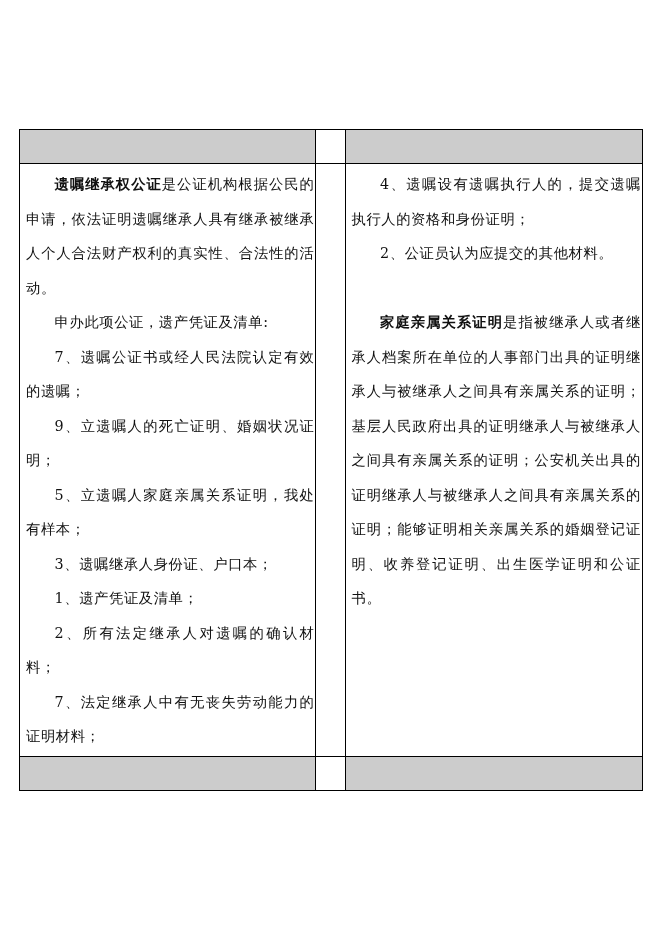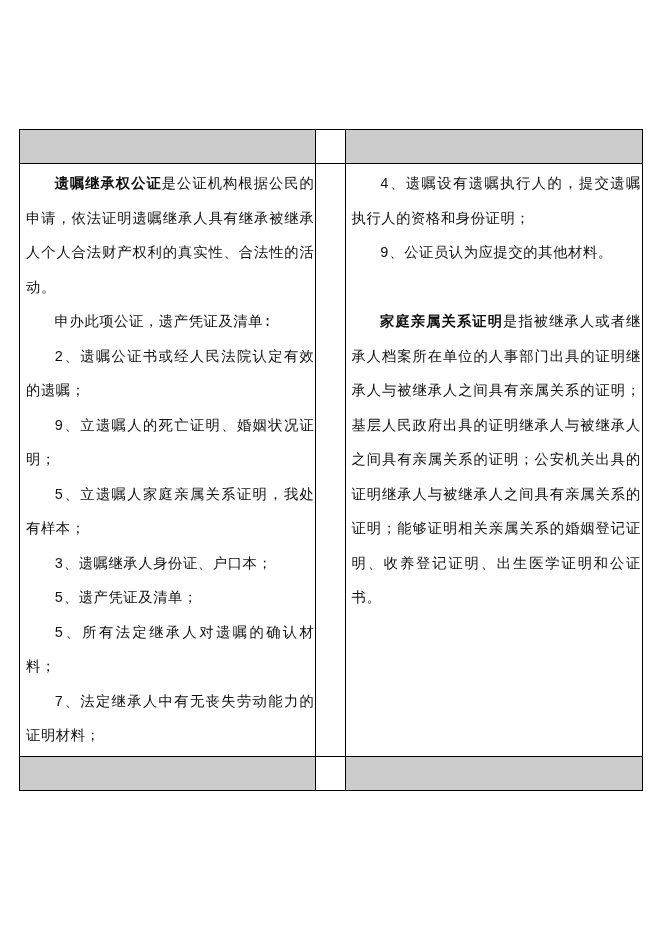--- a/index.html
+++ b/index.html
@@ -21,21 +21,20 @@
       top: 129px;
       width: 624px;
       height: 662px;
       border-collapse: collapse;
       table-layout: fixed;
     }
     .doc-table td {
       border: 1.5px solid #000;
       padding: 0;
       vertical-align: top;
-      font-family: Liberation Mono, monospace;
     }
     .col-left { width: 296px; }
     .col-mid { width: 29px; }
     .col-right { width: 297px; }
     .shade-row td.shaded { background: #cccccc; }
     .shade-row td.blank { background: #ffffff; }
     .head-row { height: 34px; }
     .foot-row { height: 34px; }
     .cell-text {
       font-size: 14.3px;
@@ -64,34 +63,34 @@
       <tr class="shade-row head-row">
     <td class="shaded"></td>
     <td class="blank"></td>
     <td class="shaded"></td>
   </tr>
   <tr class="body-row">
     <td>
       <div class="cell-text">
         <p class="indent"><span class="bold">遗嘱继承权公证</span><span>是公证机构根据公民的申请，依法证明遗嘱继承人具有继承被继承人个人合法财产权利的真实性、合法性的活动。</span></p>
         <p class="indent">申办此项公证，遗产凭证及清单:</p>
-        <p class="indent">2、遗嘱公证书或经人民法院认定有效的遗嘱；</p>
+        <p class="indent">7、遗嘱公证书或经人民法院认定有效的遗嘱；</p>
         <p class="indent">9、立遗嘱人的死亡证明、婚姻状况证明；</p>
         <p class="indent">5、立遗嘱人家庭亲属关系证明，我处有样本；</p>
         <p class="indent">3、遗嘱继承人身份证、户口本；</p>
-        <p class="indent">5、遗产凭证及清单；</p>
-        <p class="indent">5、所有法定继承人对遗嘱的确认材料；</p>
+        <p class="indent">1、遗产凭证及清单；</p>
+        <p class="indent">2、所有法定继承人对遗嘱的确认材料；</p>
         <p class="indent">7、法定继承人中有无丧失劳动能力的证明材料；</p>
       </div>
     </td>
     <td></td>
     <td>
       <div class="cell-text">
         <p class="indent">4、遗嘱设有遗嘱执行人的，提交遗嘱执行人的资格和身份证明；</p>
-        <p class="indent">9、公证员认为应提交的其他材料。</p>
+        <p class="indent">2、公证员认为应提交的其他材料。</p>
         <div class="spacer"></div>
         <p class="indent"><span class="bold">家庭亲属关系证明</span><span>是指被继承人或者继承人档案所在单位的人事部门出具的证明继承人与被继承人之间具有亲属关系的证明；基层人民政府出具的证明继承人与被继承人之间具有亲属关系的证明；公安机关出具的证明继承人与被继承人之间具有亲属关系的证明；能够证明相关亲属关系的婚姻登记证明、收养登记证明、出生医学证明和公证书。</span></p>
       </div>
     </td>
   </tr>
   <tr class="shade-row foot-row">
     <td class="shaded"></td>
     <td class="blank"></td>
     <td class="shaded"></td>
   </tr>

